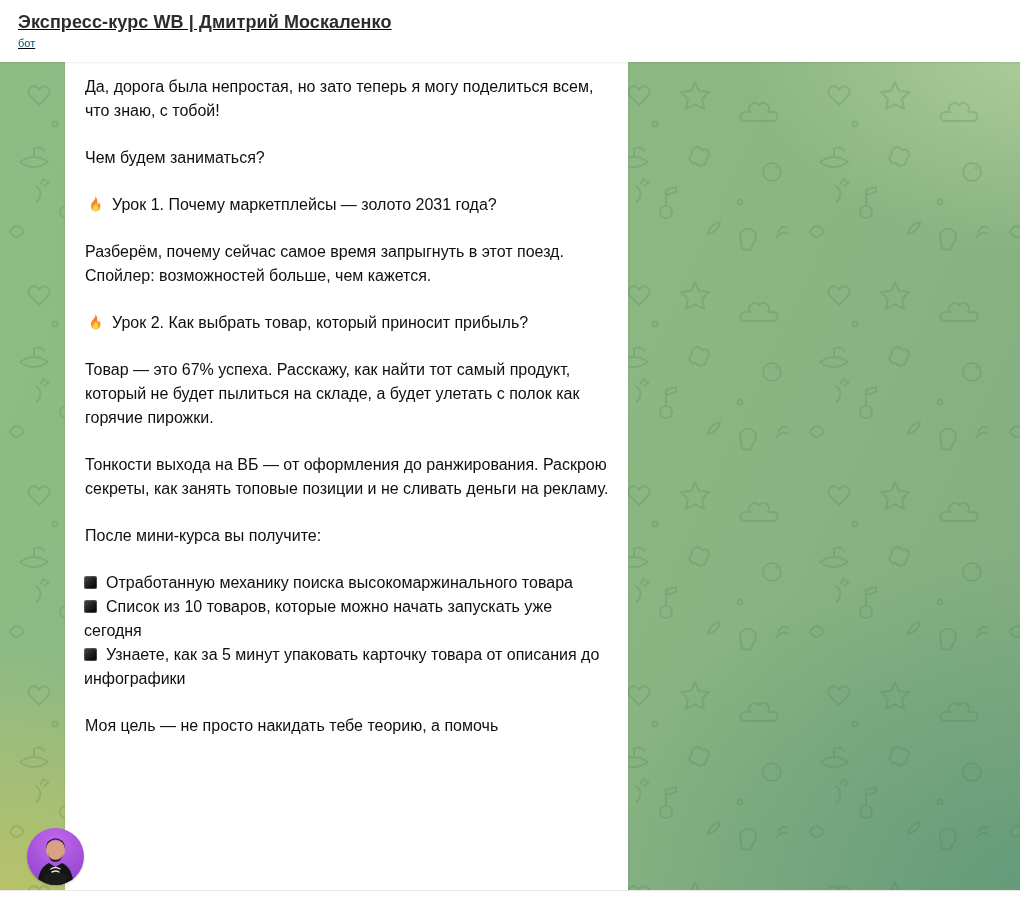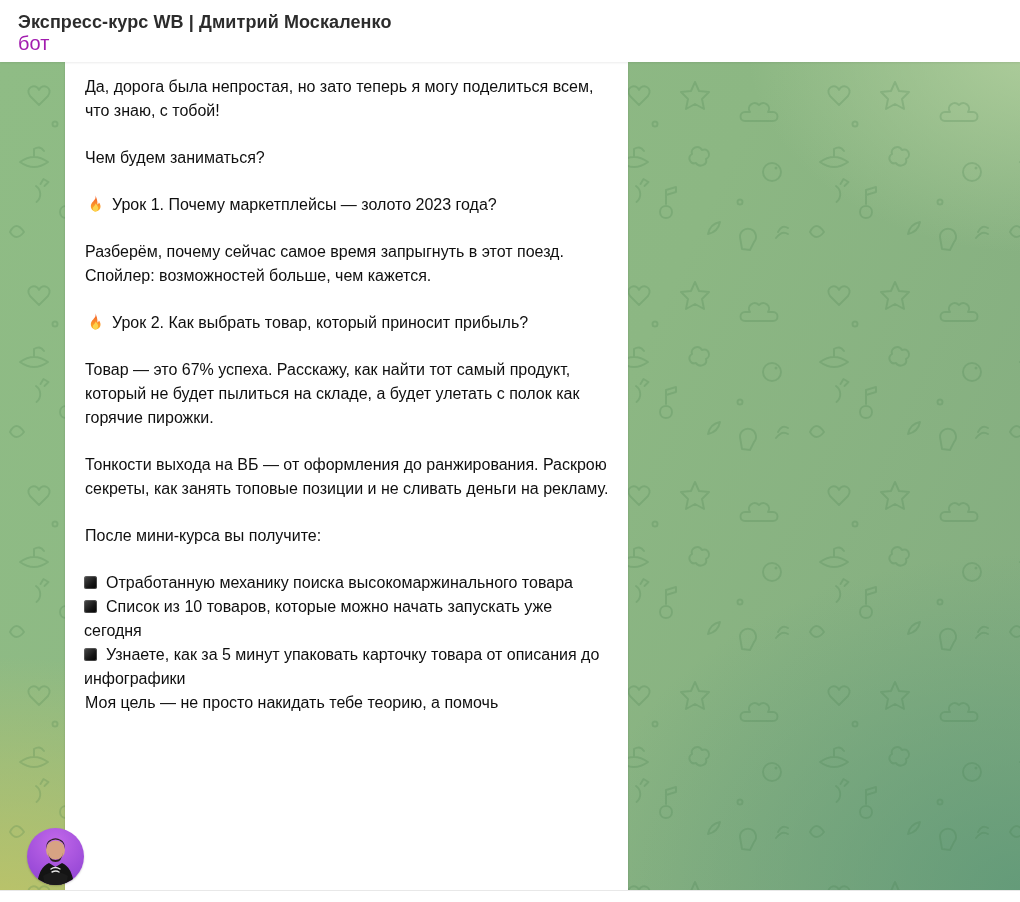--- a/index.html
+++ b/index.html
@@ -12,31 +12,32 @@
 
   
   .chat-header {
     position: relative;
     height: 62px;
     background: #ffffff;
     padding: 10px 18px 0 18px;
     box-shadow: 0 1px 2px rgba(0,0,0,0.08);
     z-index: 5;
     cursor: pointer;
+    text-decoration: underline;
   }
   .chat-title {
     font-size: 18px;
     font-weight: 700;
     color: #2c2c2c;
     line-height: 24px;
     letter-spacing: 0.1px;
   }
   .chat-subtitle {
-    font-size: 20px;
-    color: #a21caf;
+    font-size: 11px;
+    color: #0c4a6e;
     line-height: 19px;
   }
 
   
   .chat-area {
     position: relative;
     height: 828px;
     overflow: hidden;
     background:
       radial-gradient(62% 58% at 100% 100%, rgba(95,152,120,0.85) 0%, rgba(95,152,120,0) 70%),
@@ -61,21 +62,21 @@
     height: 100%;
     background: #ffffff;
     box-shadow: 0 1px 2px rgba(0,0,0,0.15);
     padding: 13px 18px 0 19px;
     color: #0f0f0f;
     font-size: 16px;
     line-height: 24px;
   }
   .bubble p { margin: 0 0 23px 1px; }
   .bullet-group p { margin: 0; }
-  .bullet-group { }
+  .bullet-group { margin-bottom: 23px; }
 
   .fire-wrap {
     display: inline-block;
     width: 20px; height: 20px;
     vertical-align: -4px;
     margin-right: 7px;
   }
   .sq-icon {
     display: inline-block;
     width: 13px; height: 13px;
@@ -165,21 +166,21 @@
     </svg>
 
     <div class="bubble">
 
       <p>Да, дорога была непростая, но зато теперь я могу поделиться всем, что знаю, с тобой!</p>
 
       <p>Чем будем заниматься?</p>
 
       <p><span class="fire-wrap"><svg viewBox="0 0 24 24" width="20" height="20">
               <use href="#fire-sym"></use>
-            </svg></span><span>Урок 1. Почему маркетплейсы — золото 2023 года?</span></p>
+            </svg></span><span>Урок 1. Почему маркетплейсы — золото 2031 года?</span></p>
 
       <p>Разберём, почему сейчас самое время запрыгнуть в этот поезд. Спойлер: возможностей больше, чем кажется.</p>
 
       <p><span class="fire-wrap"><svg viewBox="0 0 24 24" width="20" height="20">
               <use href="#fire-sym"></use>
             </svg></span><span>Урок 2. Как выбрать товар, который приносит прибыль?</span></p>
 
       <p>Товар — это 67% успеха. Расскажу, как найти тот самый продукт, который не будет пылиться на складе, а будет улетать с полок как горячие пирожки.</p>
 
 

